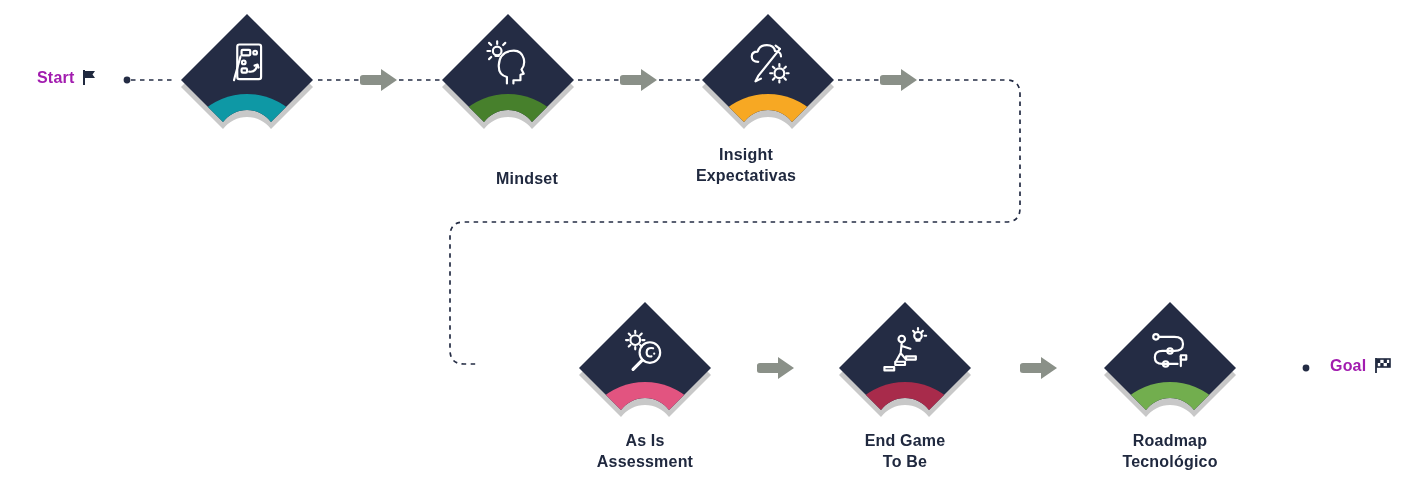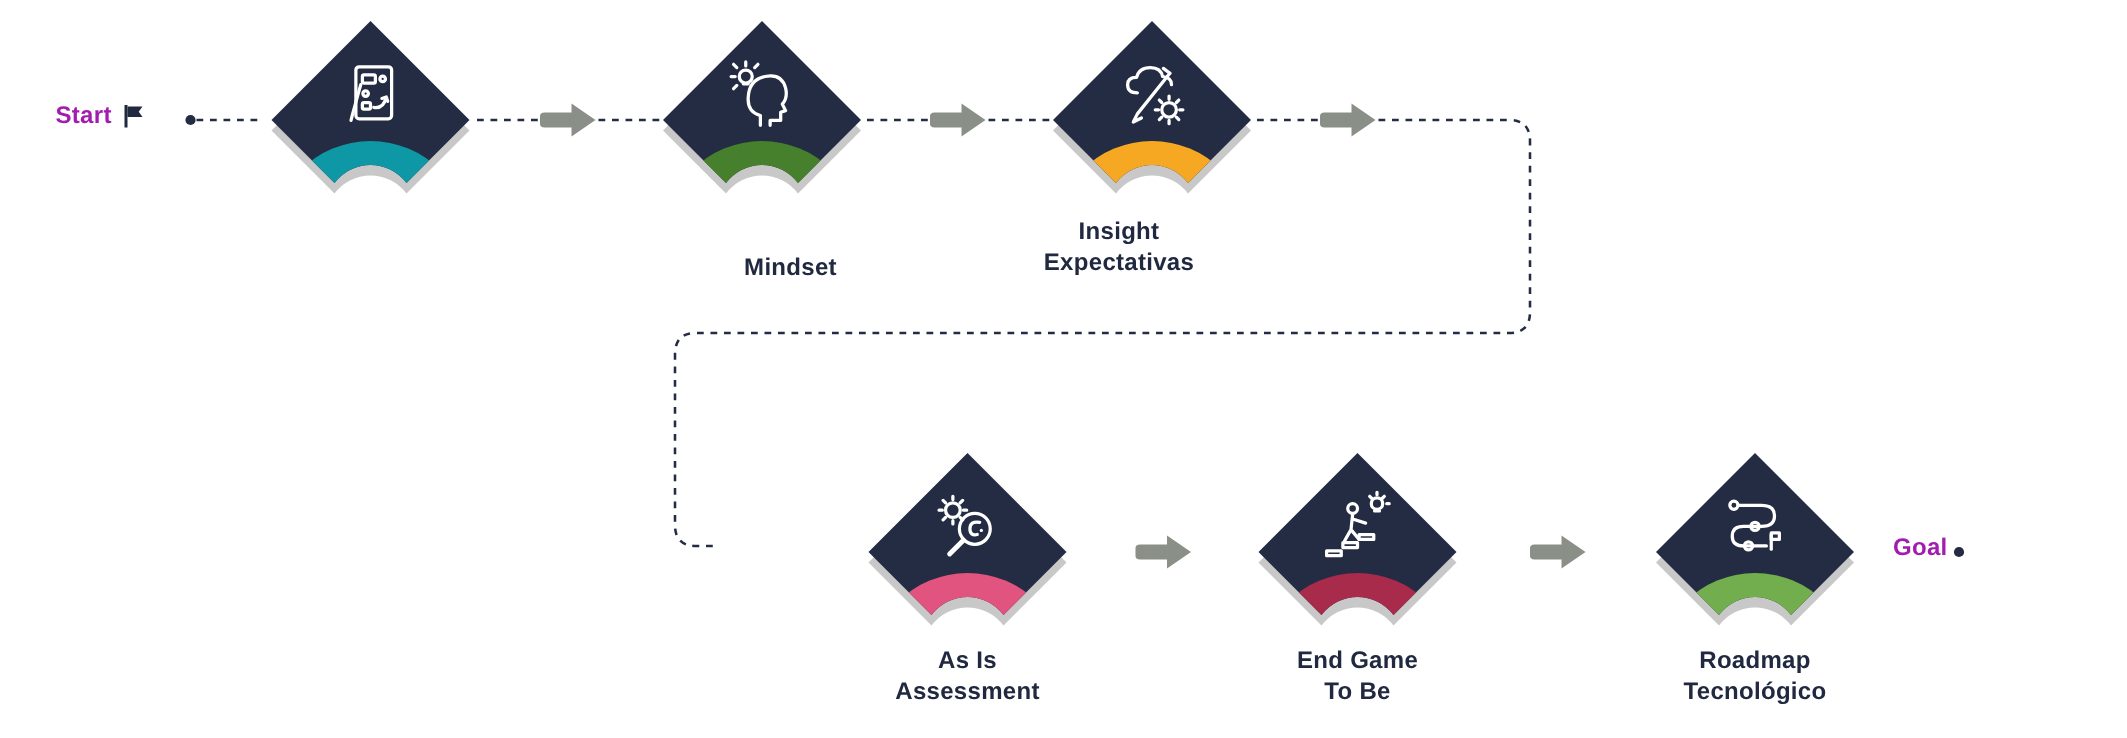--- a/index.html
+++ b/index.html
@@ -46,21 +46,21 @@
   </svg>
 
   <div class="endpoint" style="left:37px;top:69px;">
     <span>Start</span>
     <svg width="16" height="17" viewBox="0 0 16 17">
       <path stroke-width="2" d="M3,1 V16" fill="none" stroke="#20293f"></path>
       <path d="M4,2 H14 L11.5,5.5 L14,9 H4 Z" fill="#20293f"></path>
     </svg>
   </div>
 
-  <div class="endpoint" style="left:1262px;top:357px;flex-direction:column;">
+  <div class="endpoint" style="left:1330px;top:357px;">
     <span>Goal</span>
     <svg width="19" height="17" viewBox="0 0 19 17">
       <path stroke-width="1.8" d="M3,1 V16" fill="none" stroke="#20293f"></path>
       <g fill="#20293f">
         <rect x="4" y="2" width="13" height="8" fill="none" stroke-width="1.6" stroke="#20293f"></rect>
         <rect x="4" y="2" width="3.3" height="4"></rect>
           <rect x="10.6" y="2" width="3.3" height="4"></rect>
         <rect x="7.3" y="6" width="3.3" height="4"></rect>
           <rect x="13.9" y="6" width="3.1" height="4"></rect>
       </g>

